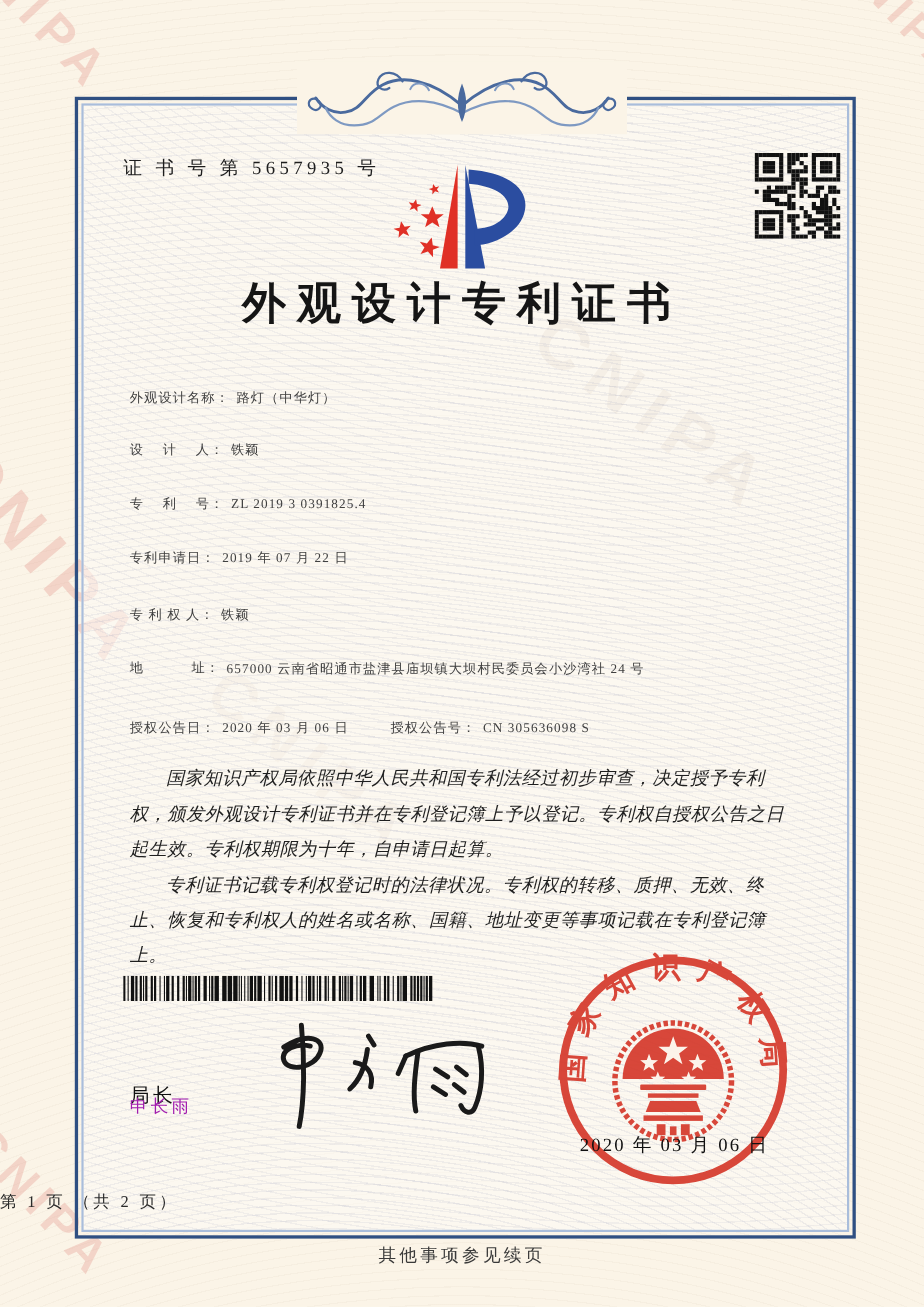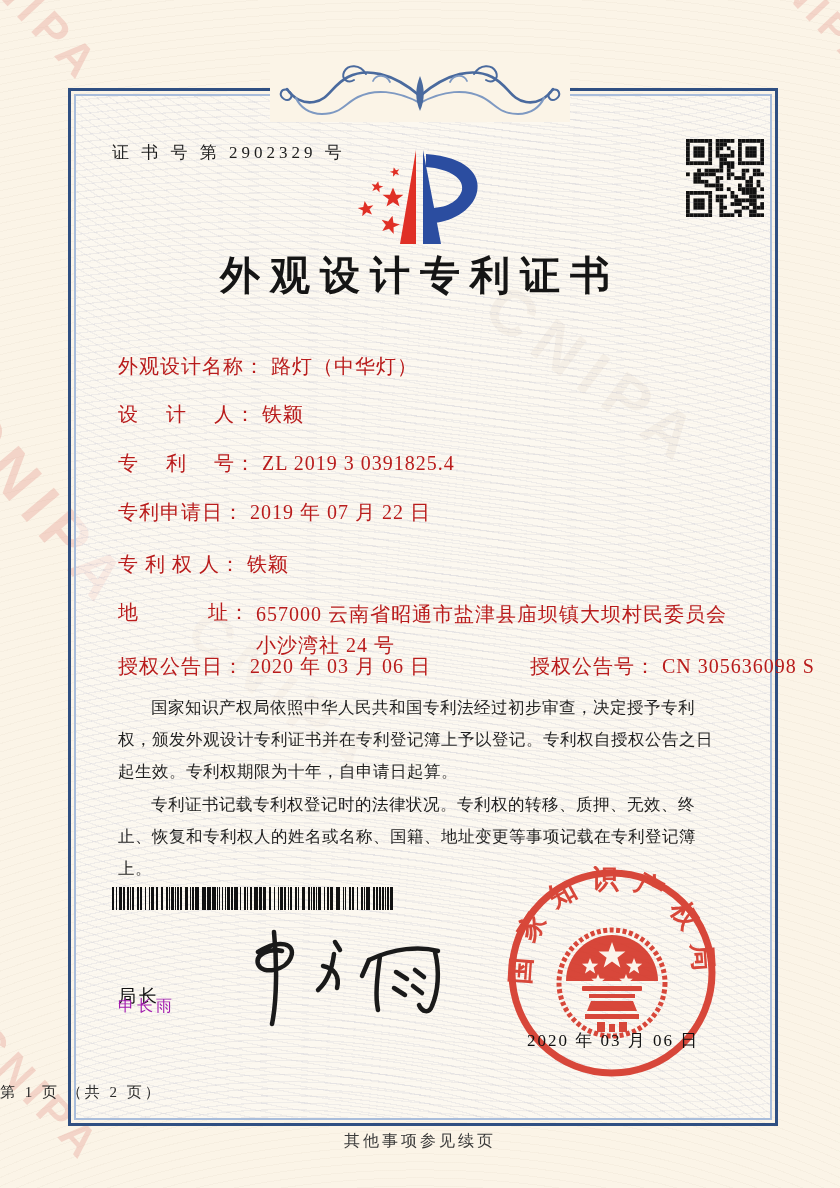--- a/index.html
+++ b/index.html
@@ -31,26 +31,26 @@
         repeating-radial-gradient(circle at 75% -65%, rgba(150,155,185,.11) 0 1.2px, transparent 1.2px 8px);}
   .ornament{position:absolute;left:270px;top:56px;width:300px;height:66px;z-index:3;
             background:#fbf4e7;display:flex;align-items:center;justify-content:center;}
   
   .abs{position:absolute;z-index:4;}
   .cert-no{left:112px;top:141px;font-size:17px;letter-spacing:4px;color:#1d1d1d;}
   .logo{left:328px;top:134px;}
   .qr{left:686px;top:139px;}
   .doc-title{left:0;right:0;top:248px;text-align:center;font-size:40px;font-weight:700;
              letter-spacing:10px;color:#151515;}
-  .field-row{left:118px;font-size:20px;color:#b91c1c;letter-spacing:1px;}
+  .field-row{left:118px;font-size:12px;color:#404040;letter-spacing:1px;}
   .fvalue{margin-left:6px;}
   .fvalue.addr{display:inline-block;width:472px;vertical-align:top;line-height:1.55;}
-  .pair2{margin-left:99px;}
+  .pair2{margin-left:38px;}
   .paras{left:118px;top:692px;width:610px;font-size:16.5px;line-height:1.95;color:#1f1f1f;z-index:4;position:absolute;}
-  .paras p{margin:0;text-indent:2em;letter-spacing:.5px;}
+  .paras p{margin:0;text-indent:2em;letter-spacing:.5px;font-style:italic;}
   .barcode{left:112px;top:887px;}
   .director-title{left:118px;top:958px;font-size:18px;letter-spacing:3px;color:#111;margin-top:26px;}
   .director-name{left:118px;top:996px;font-size:16px;letter-spacing:3px;color:#a21caf;}
   .signature{left:222px;top:920px;}
   .seal{left:505px;top:866px;z-index:4;}
   .seal-date{left:527px;top:1029px;font-size:17px;letter-spacing:2px;color:#101010;z-index:5;}
   .page-info{left:0;right:0;top:1083px;text-align:left;font-size:15px;letter-spacing:3px;color:#2a2a2a;}
   .note{left:0;right:0;top:1131px;text-align:center;font-size:16px;letter-spacing:3px;
         color:#3a3a3a;z-index:2;}
 </style>
@@ -79,21 +79,21 @@
           <path d="M96,18 C90,8 78,8 74,16 C71,23 78,28 84,24" stroke-width="2"></path>
           <path d="M18,34 c-7,-2 -10,5 -4,9 c5,3 10,-2 6,-7" stroke-width="2"></path>
           <path d="M120,26 c-4,-8 -14,-8 -17,-1" stroke="#7e99c2" stroke-width="1.8"></path>
         </g>
         <use href="#flourish" transform="translate(300,0) scale(-1,1)"></use>
         <path d="M150,20 C145,32 145,44 150,55 C155,44 155,32 150,20 Z" fill="#4a6a9e" stroke="none"></path>
       </g>
     </svg>
   </div>
 
-  <div class="abs cert-no">证 书 号 第 2902329 号</div>
+  <div class="abs cert-no">证 书 号 第 5657935 号</div>
 
   <svg class="abs logo" width="200" height="118" viewBox="0 0 200 118">
     <symbol id="st" viewBox="-10 -10 20 20">
       <path d="M0,-10 2.9,-3.1 10,-3.1 4.2,1.2 6.2,8.1 0,4 -6.2,8.1 -4.2,1.2 -10,-3.1 -2.9,-3.1 Z"></path>
     </symbol>
     <g fill="#e03026">
       <use href="#st" x="-5" y="-5" width="10" height="10" transform="translate(67,38) rotate(-15)"></use>
       <use href="#st" x="-6" y="-6" width="12" height="12" transform="translate(49,53) rotate(12)"></use>
       <use href="#st" x="-10.5" y="-10.5" width="21" height="21" transform="translate(65,64)"></use>
       <use href="#st" x="-8" y="-8" width="16" height="16" transform="translate(38,75) rotate(-10)"></use>

